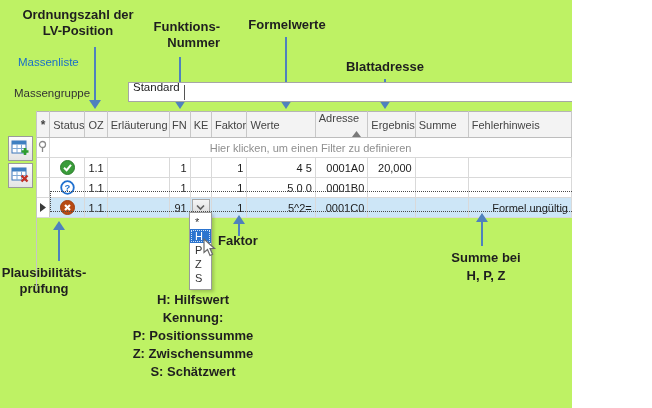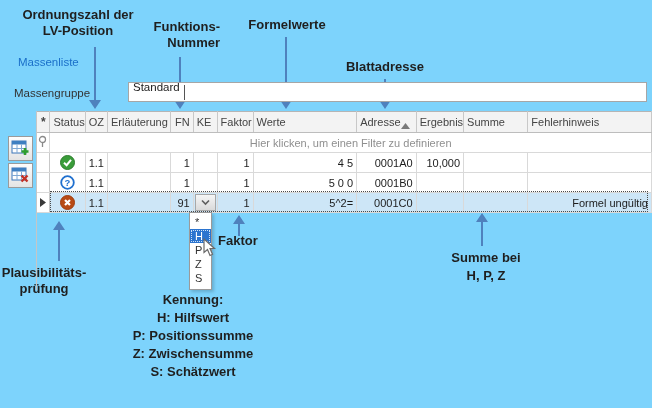--- a/index.html
+++ b/index.html
@@ -1,17 +1,17 @@
 <!DOCTYPE html>
 <html><head>
 <meta charset="utf-8">
 <style>
   html,body{margin:0;padding:0;background:#fff;}
   .stage{
-    position:relative;width:652px;height:408px;background:#7dd3fc;overflow:hidden;
+    position:relative;width:572px;height:408px;background:#bef264;overflow:hidden;
     font-family:"Liberation Sans",sans-serif;color:#1c1c1c;
   }
   
   .ann{position:absolute;font-size:13px;font-weight:600;color:#1f1f1f;text-align:center;line-height:16px;}
   .ann.small-lh{line-height:18px;}
   .arrow{position:absolute;}
   
   .caption{position:absolute;left:18px;top:56px;font-size:11.5px;color:#1a6fc9;cursor:pointer;}
   .form-label{position:absolute;left:14px;top:87px;font-size:11.5px;color:#333;}
   .form-input{
@@ -187,21 +187,21 @@
           <path d="M4 7.8 L6.6 10.2 L11 4.8" stroke="#fff" stroke-width="2" fill="none"></path>
         </svg>
       </td>
       <td>1.1</td>
       <td></td>
       <td class="num">1</td>
       <td></td>
       <td class="num">1</td>
       <td>4 5</td>
       <td>0001A0</td>
-      <td class="num">10,000</td>
+      <td class="num">20,000</td>
       <td></td>
       <td></td>
     </tr>
     <tr class="row">
       <td class="ind"></td>
       <td class="icon-cell">
         <svg width="15" height="15" style="vertical-align:middle">
           <circle cx="7.5" cy="7.5" r="6.3" fill="#fff" stroke="#2070cf" stroke-width="1.8"></circle>
           <text x="7.5" y="11" text-anchor="middle" font-size="9.5" font-weight="bold" fill="#2070cf" font-family="Liberation Sans, sans-serif">?</text>
         </svg>
@@ -277,22 +277,22 @@
   </svg>
 
   <div class="ann" style="left:0;top:265px;width:88px;">
     <div>Plausibilitäts-</div>
     <div>prüfung</div>
   </div>
   <div class="ann" style="left:218px;top:233px;width:50px;text-align:left;">
     <div>Faktor</div>
   </div>
   <div class="ann small-lh" style="left:103px;top:291px;width:180px;">
+    <div>H: Hilfswert</div>
     <div>Kennung:</div>
-    <div>H: Hilfswert</div>
     <div>P: Positionssumme</div>
     <div>Z: Zwischensumme</div>
     <div>S: Schätzwert</div>
   </div>
   <div class="ann small-lh" style="left:436px;top:249px;width:100px;">
     <div>Summe  bei</div>
     <div>H, P, Z</div>
   </div>
 
 </div>

